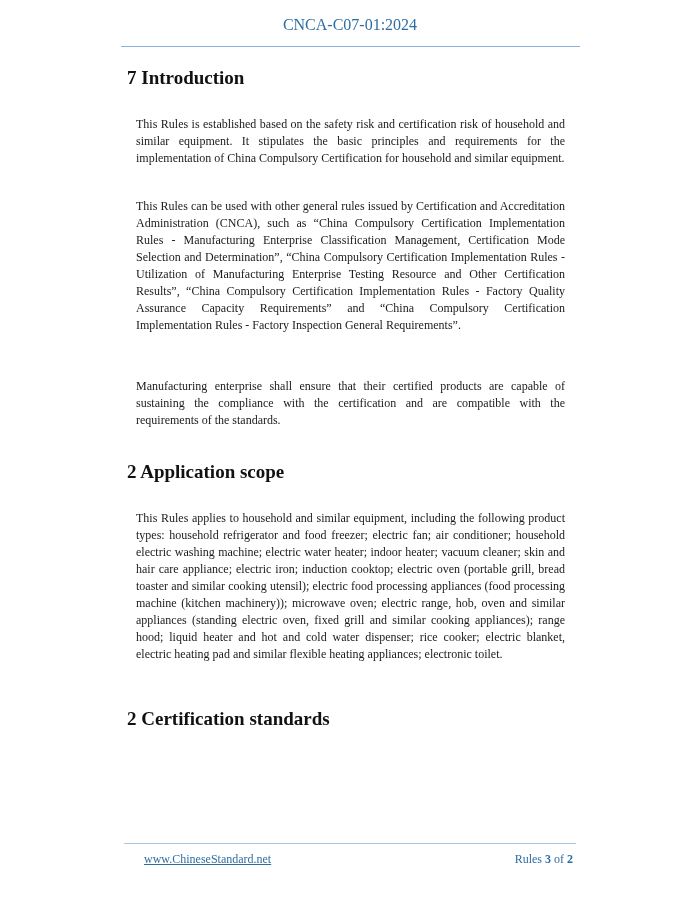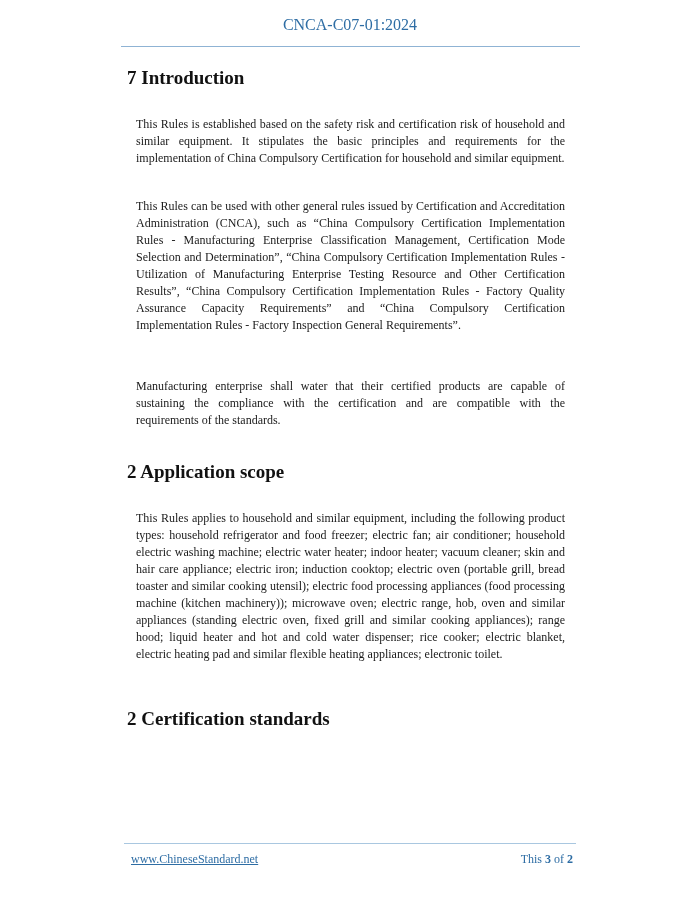--- a/index.html
+++ b/index.html
@@ -5,48 +5,48 @@
   html, body { margin:0; padding:0; background:#fff; }
   body { width:700px; height:906px; position:relative; overflow:hidden;
          font-family:"Liberation Serif", "DejaVu Serif", serif; color:#1a1a1a; }
   .header-title { position:absolute; top:16px; left:0; width:700px; text-align:center;
          font-size:16px; color:#2e6da4; }
   .header-rule { position:absolute; top:46px; left:121px; width:459px; height:1px; background:#8fb3d4; }
   .content { position:absolute; top:66px; left:127px; width:447px; }
   h1 { font-size:19px; font-weight:bold; margin:0; color:#111; line-height:24px; }
   p { font-size:12px; line-height:17px; margin:9px; text-align:justify; }
   .footer-rule { position:absolute; top:843px; left:124px; width:452px; height:1px; background:#a9c7e0; }
-  .footer-link { position:absolute; top:852px; left:131px; font-size:12px; color:#2e6da4; text-decoration:underline; }
+  .footer-link { position:absolute; top:852px; left:144px; font-size:12px; color:#2e6da4; text-decoration:underline; }
   .footer-page { position:absolute; top:852px; right:127px; font-size:12px; color:#2e6da4; }
   .footer-page b { font-weight:bold; }
 </style>
 </head>
 <body>
 
 <div class="header-title">CNCA-C07-01:2024</div>
 <div class="header-rule"></div>
 
 <div class="content">
   <h1>7 Introduction</h1>
   <div style="height:17px"></div>
   <p>This Rules is established based on the safety risk and certification risk of household and similar equipment. It stipulates the basic principles and requirements for the implementation of China Compulsory Certification for household and similar equipment.</p>
   <div style="height:13px"></div>
   <p>This Rules can be used with other general rules issued by Certification and Accreditation Administration (CNCA), such as “China Compulsory Certification Implementation Rules - Manufacturing Enterprise Classification Management, Certification Mode Selection and Determination”, “China Compulsory Certification Implementation Rules - Utilization of Manufacturing Enterprise Testing Resource and Other Certification Results”, “China Compulsory Certification Implementation Rules - Factory Quality Assurance Capacity Requirements” and “China Compulsory Certification Implementation Rules - Factory Inspection General Requirements”.</p>
   <div style="height:13px"></div>
   <div style="height:13px"></div>
-  <p>Manufacturing enterprise shall water that their certified products are capable of sustaining the compliance with the certification and are compatible with the requirements of the standards.</p>
+  <p>Manufacturing enterprise shall ensure that their certified products are capable of sustaining the compliance with the certification and are compatible with the requirements of the standards.</p>
   <div style="height:22px"></div>
   <h1>2 Application scope</h1>
   <div style="height:17px"></div>
   <p>This Rules applies to household and similar equipment, including the following product types: household refrigerator and food freezer; electric fan; air conditioner; household electric washing machine; electric water heater; indoor heater; vacuum cleaner; skin and hair care appliance; electric iron; induction cooktop; electric oven (portable grill, bread toaster and similar cooking utensil); electric food processing appliances (food processing machine (kitchen machinery)); microwave oven; electric range, hob, oven and similar appliances (standing electric oven, fixed grill and similar cooking appliances); range hood; liquid heater and hot and cold water dispenser; rice cooker; electric blanket, electric heating pad and similar flexible heating appliances; electronic toilet.</p>
   <div style="height:13px"></div>
   <div style="height:22px"></div>
   <h1>2 Certification standards</h1>
 </div>
 
 <div class="footer-rule"></div>
 <a class="footer-link">www.ChineseStandard.net</a>
 <div class="footer-page">
-  <span>This</span>
+  <span>Rules</span>
   <b>3</b>
   <span>of</span>
   <b>2</b>
 </div>
 
 </body></html>

